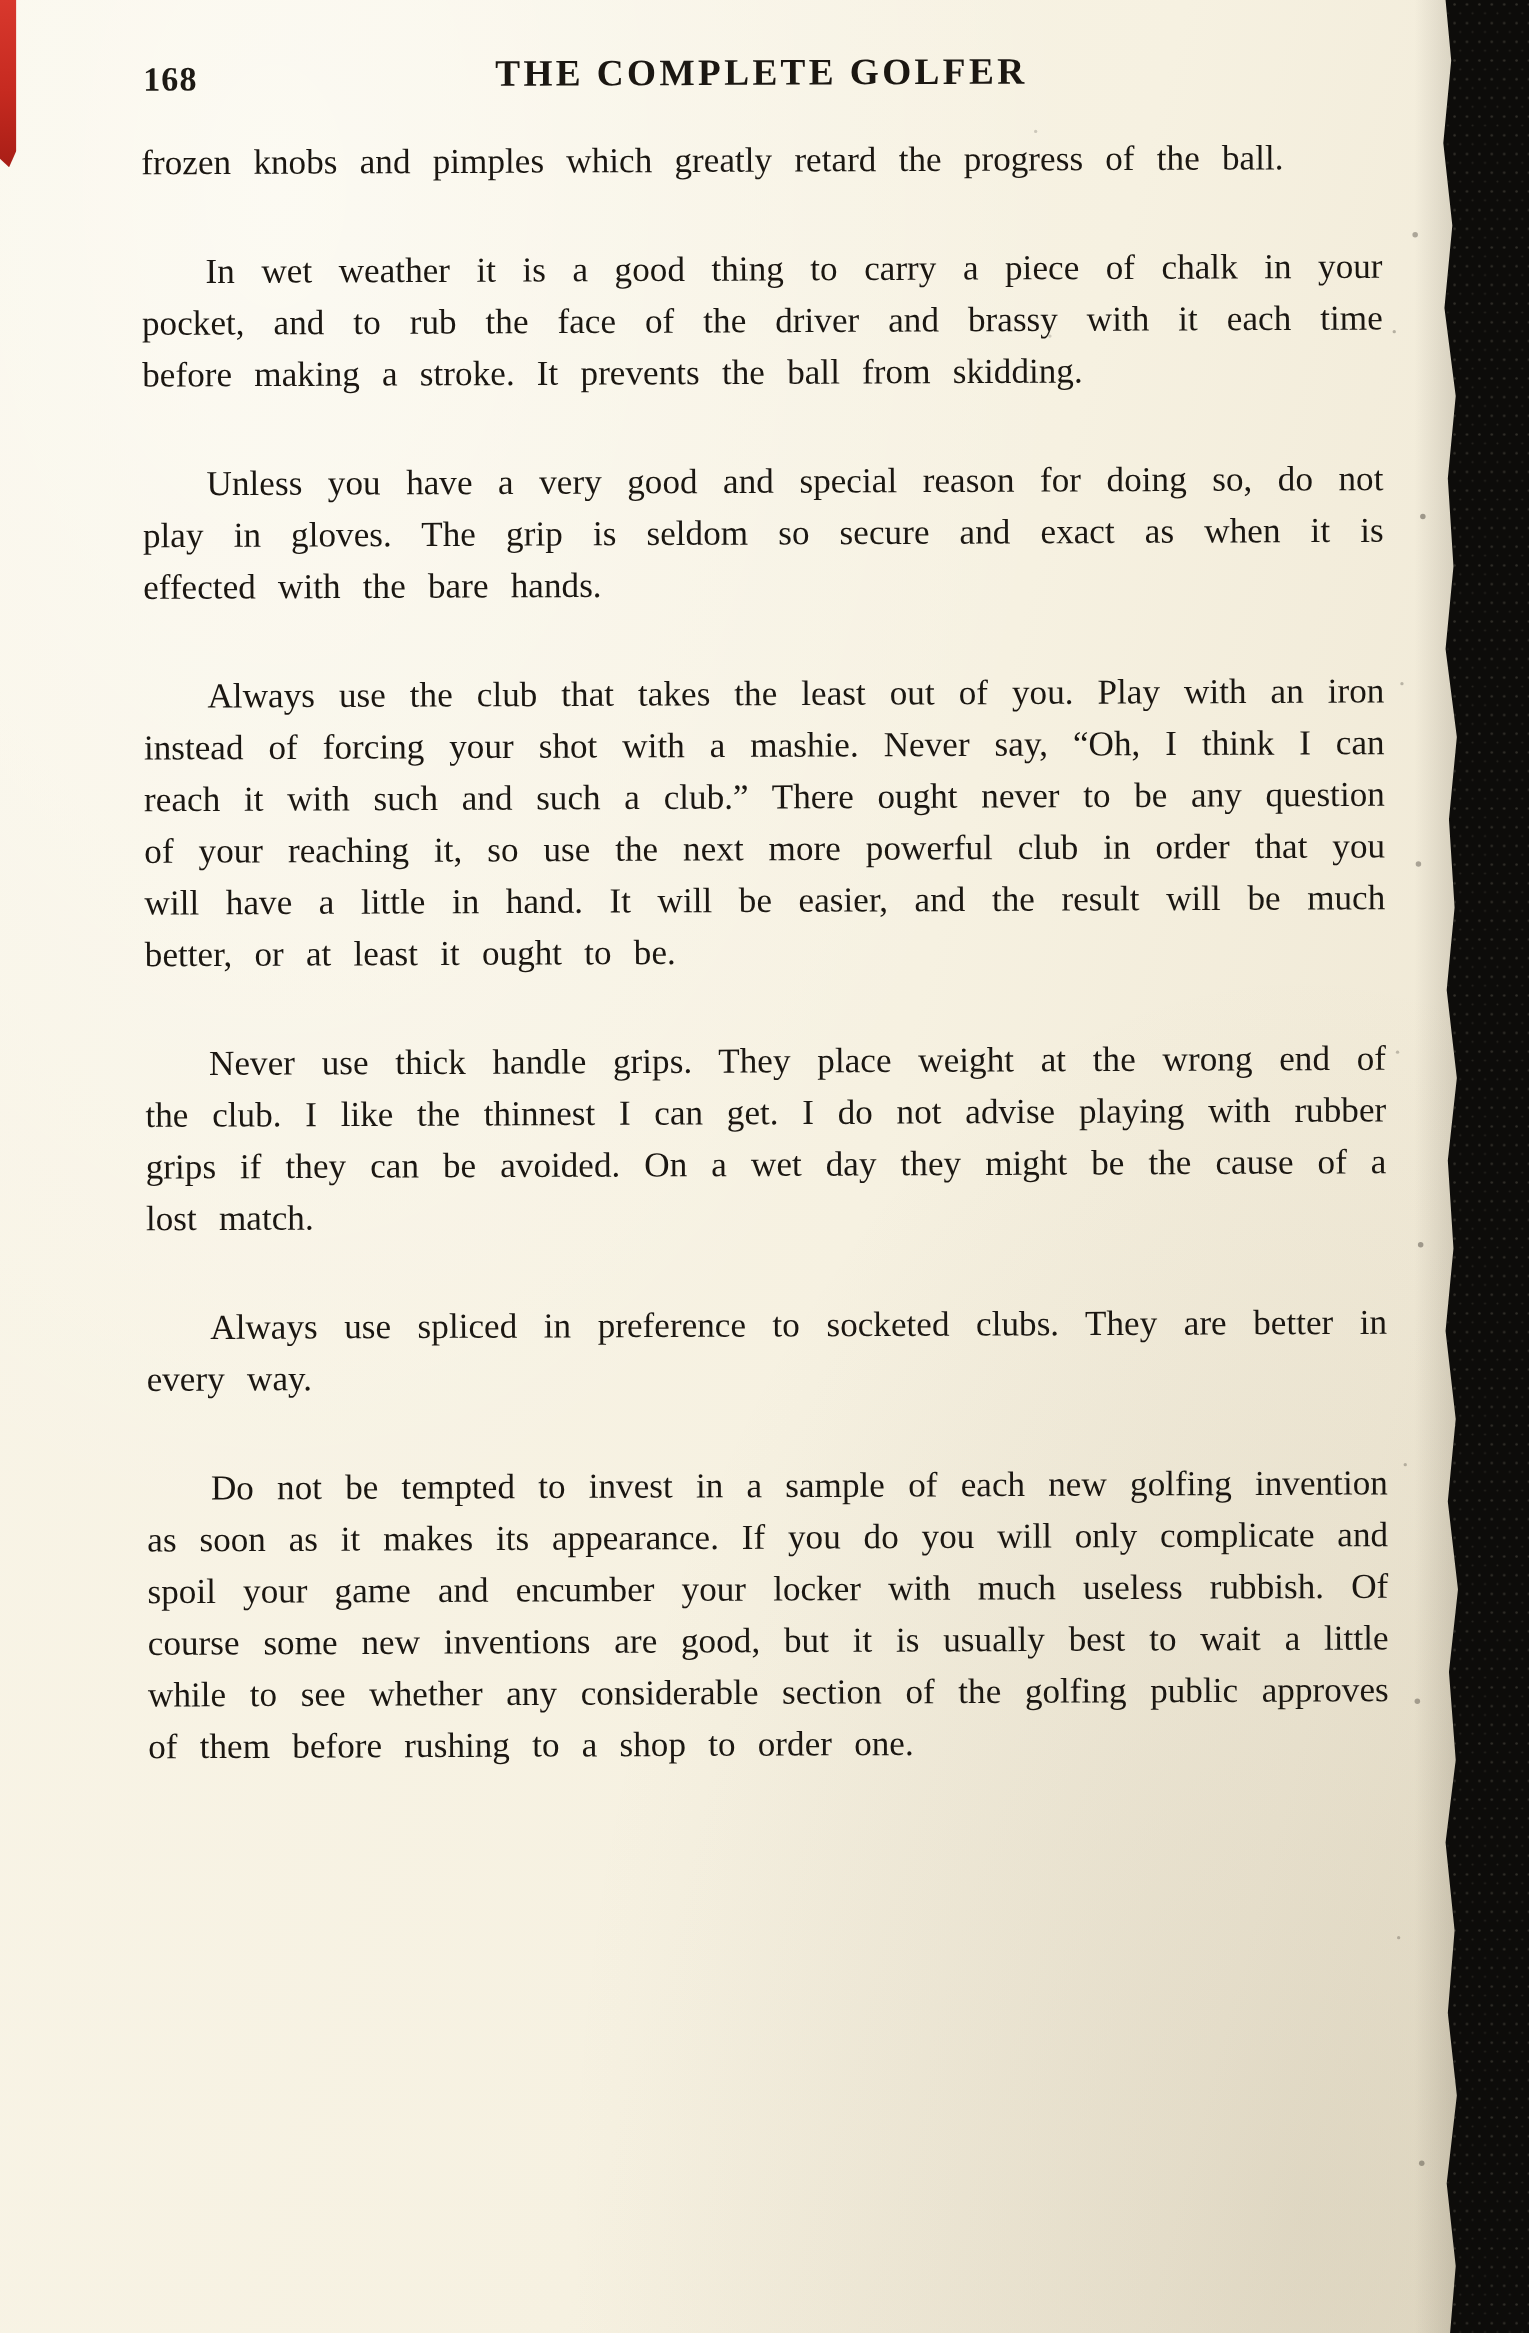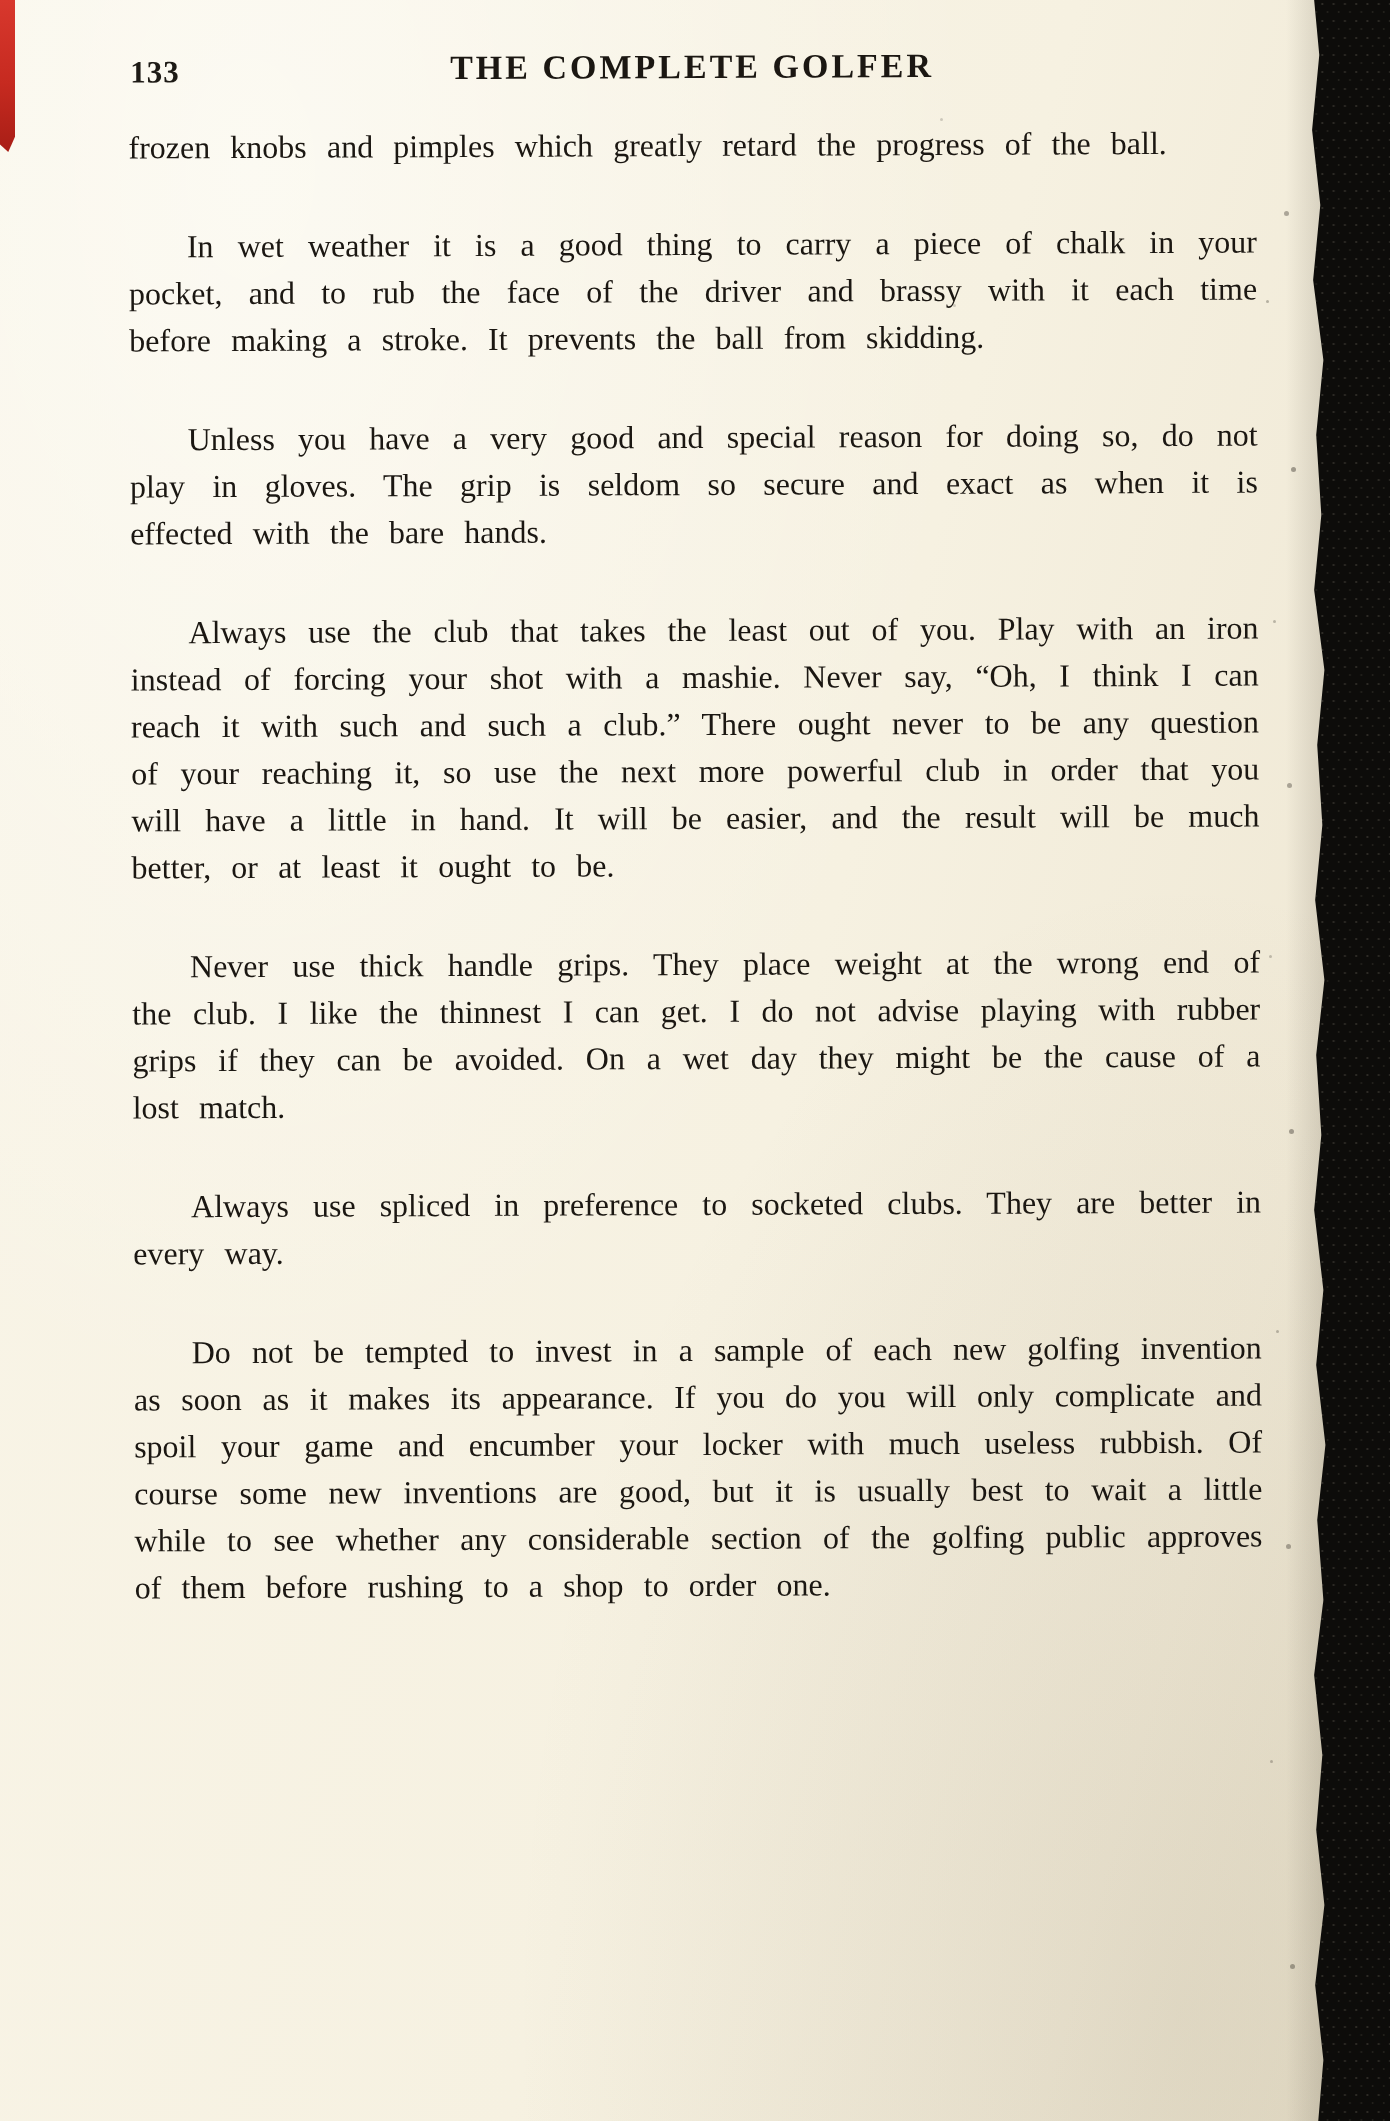--- a/index.html
+++ b/index.html
@@ -145,21 +145,21 @@
       <path d="M80,0 L80,2121 L10,2121 L15,2060 L7,1985 L16,1905 L8,1830 L14,1755 L6,1675 L15,1600 L9,1520 L17,1445 L8,1365 L15,1290 L6,1210 L13,1135 L8,1055 L16,980 L7,900 L14,825 L9,745 L16,670 L6,590 L13,515 L8,435 L15,360 L5,280 L12,205 L4,130 L11,55 L6,0 Z" fill="#0d0c0a"></path>
       <path d="M80,0 L80,2121 L10,2121 L15,2060 L7,1985 L16,1905 L8,1830 L14,1755 L6,1675 L15,1600 L9,1520 L17,1445 L8,1365 L15,1290 L6,1210 L13,1135 L8,1055 L16,980 L7,900 L14,825 L9,745 L16,670 L6,590 L13,515 L8,435 L15,360 L5,280 L12,205 L4,130 L11,55 L6,0 Z" fill="url(#speck)"></path>
     </svg>
   </div>
 
   <div class="specks"></div>
 
   <div class="content">
 
     <div class="header-row">
-      <span class="pagenum">133</span>
+      <span class="pagenum">168</span>
       <span class="running-title">THE COMPLETE GOLFER</span>
     </div>
 
     <div class="body-text">
       <p class="noindent">frozen knobs and pimples which greatly retard the progress of the ball.</p>
       <p>In wet weather it is a good thing to carry a piece of chalk in your pocket, and to rub the face of the driver and brassy with it each time before making a stroke.  It prevents the ball from skidding.</p>
       <p>Unless you have a very good and special reason for doing so, do not play in gloves.  The grip is seldom so secure and exact as when it is effected with the bare hands.</p>
       <p>Always use the club that takes the least out of you. Play with an iron instead of forcing your shot with a mashie. Never say, “Oh, I think I can reach it with such and such a club.”  There ought never to be any question of your reaching it, so use the next more powerful club in order that you will have a little in hand.  It will be easier, and the result will be much better, or at least it ought to be.</p>
       <p>Never use thick handle grips.  They place weight at the wrong end of the club.  I like the thinnest I can get.  I do not advise playing with rubber grips if they can be avoided. On a wet day they might be the cause of a lost match.</p>
       <p>Always use spliced in preference to socketed clubs. They are better in every way.</p>

